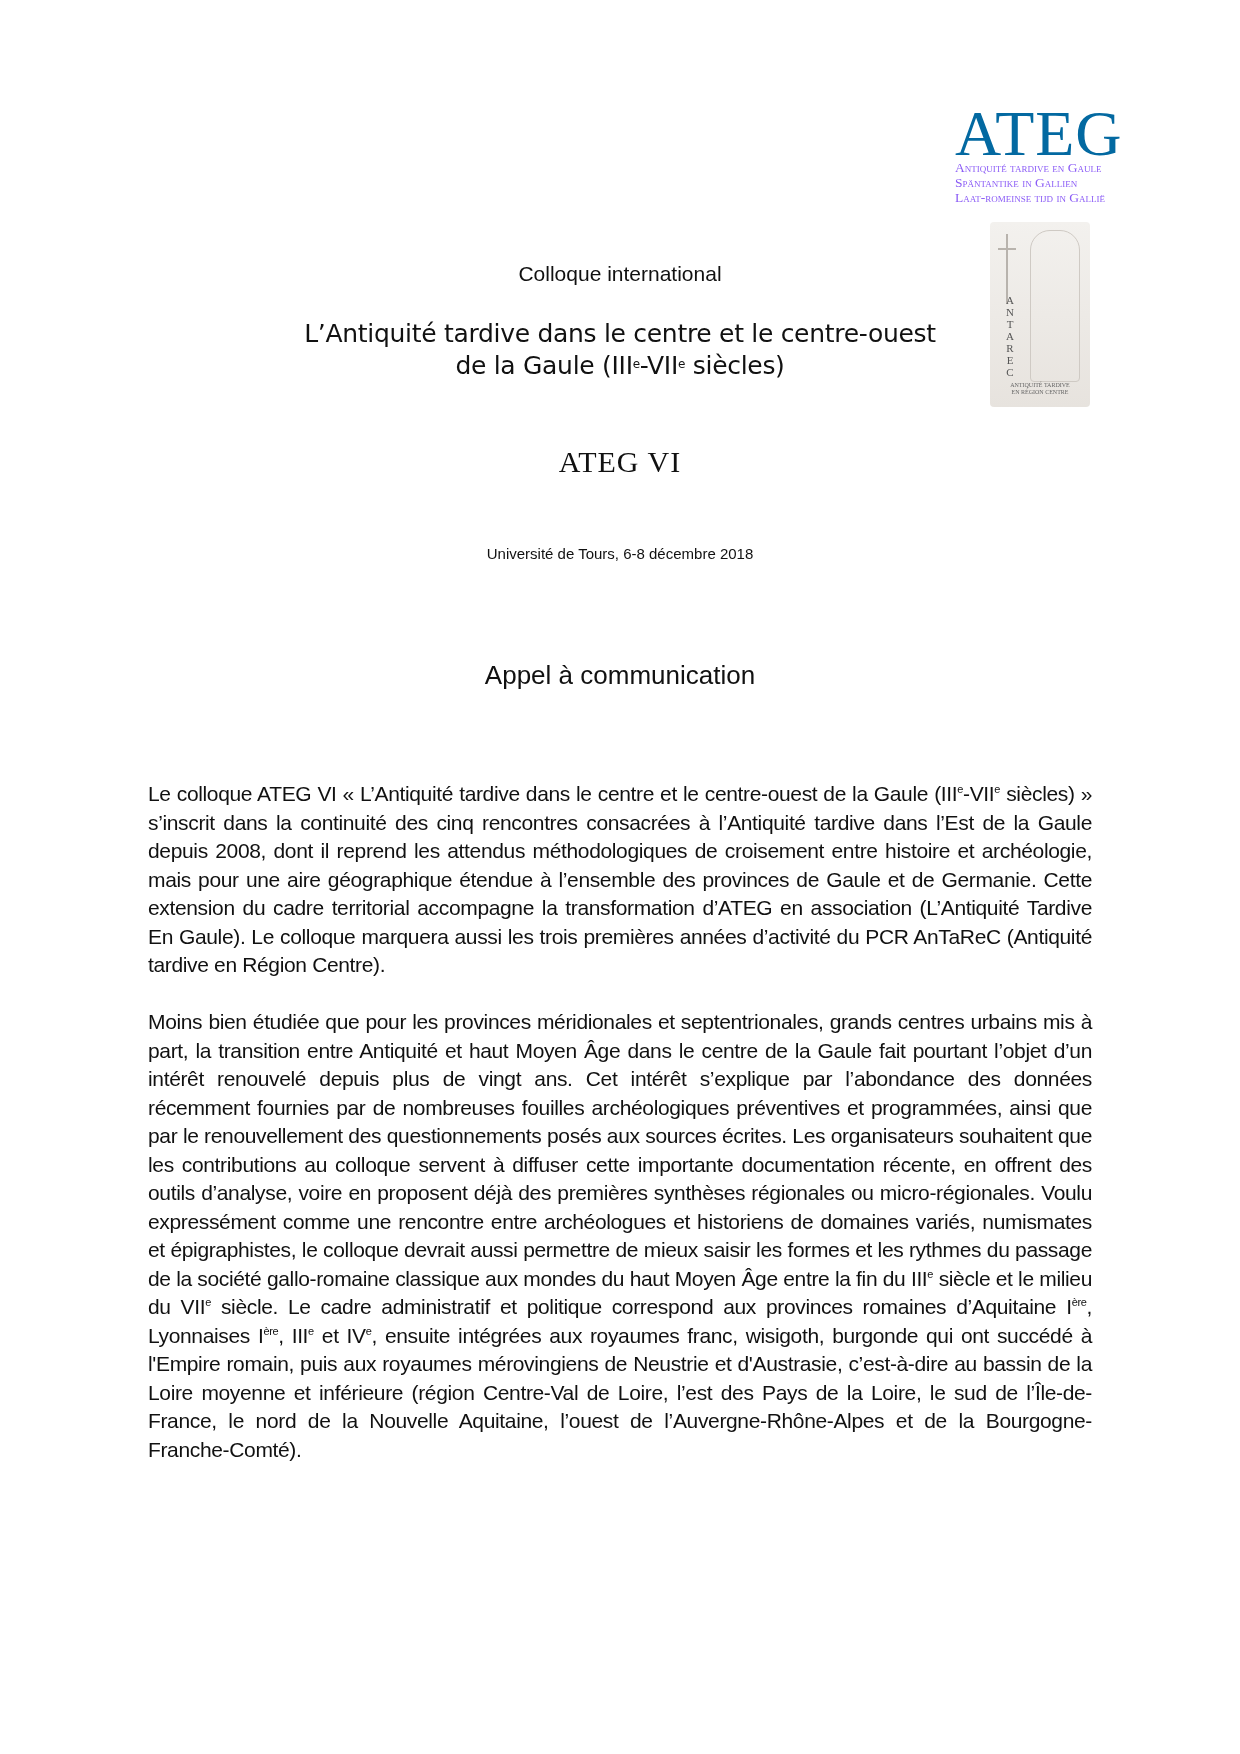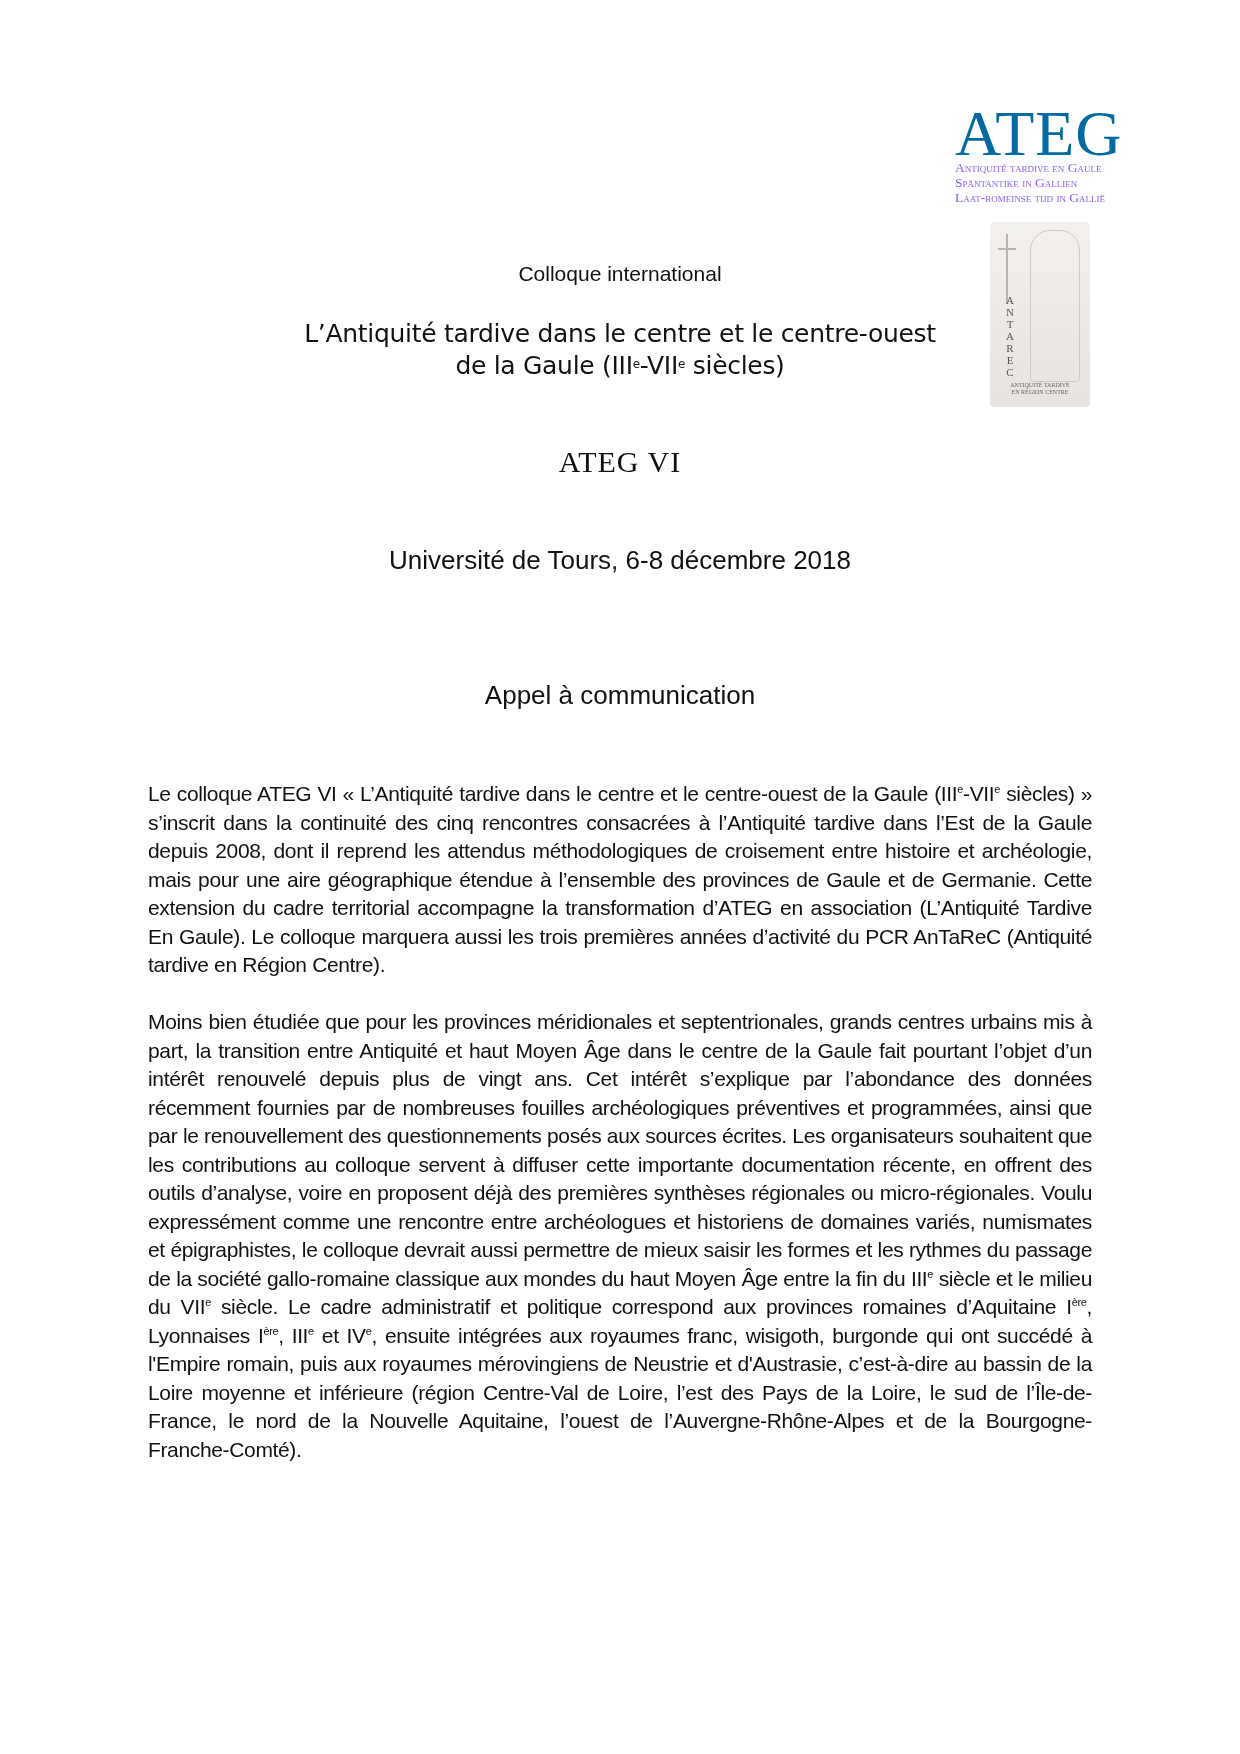--- a/index.html
+++ b/index.html
@@ -13,22 +13,22 @@
   .logo-antarec .cross:after { content:""; position:absolute; left:-4px; top:14px; width:18px; height:2px; background:#b8b3ad; }
   .logo-antarec .figure { position:absolute; left:40px; top:8px; width:48px; height:150px; border:1px solid #cfcac4; border-radius:20px 20px 4px 4px; }
   .logo-antarec .vert { position:absolute; left:14px; top:72px; width:12px; font-family:"Liberation Serif",serif; font-size:11px; line-height:12px; color:#555; text-align:center; }
   .logo-antarec .cap { position:absolute; left:0; top:160px; width:100px; text-align:center; font-family:"Liberation Serif",serif; font-size:6px; line-height:7px; color:#666; text-transform:uppercase; }
   .center { position:absolute; left:0; width:1240px; text-align:center; }
   .colloque { top:262px; font-family:"Liberation Sans",sans-serif; font-size:21px; }
   .title { top:318px; font-family:"DejaVu Sans",sans-serif; font-size:25px; line-height:32px; letter-spacing:-0.3px; }
   .title sup { font-size:12px; vertical-align:top; position:relative; top:-2px; }
   .ateg-head { top:443px; font-family:"Liberation Serif","DejaVu Serif",serif; font-size:30px; line-height:38px; letter-spacing:1px; }
   .ateg-head .sc { font-variant:small-caps; }
-  .univ { top:545px; font-family:"Liberation Sans",sans-serif; font-size:26px; }
-  .appel { top:660px; font-family:"Liberation Sans",sans-serif; font-size:26px;margin-top:20px; }
+  .univ { top:545px; font-family:"Liberation Sans",sans-serif; font-size:15px; }
+  .appel { top:660px; font-family:"Liberation Sans",sans-serif; font-size:26px; }
   .body-text { position:absolute; left:148px; width:944px; font-family:"Liberation Sans",sans-serif; font-size:21px; line-height:28.5px; text-align:justify; letter-spacing:-0.35px; }
   .body-text sup { font-size:11px; line-height:0; }
   .p1 { top:780px; }
   .p2 { top:1008px; }
 </style>
 </head>
 <body>
 
 <div class="logo-ateg">
   <div class="big">ATEG</div>

